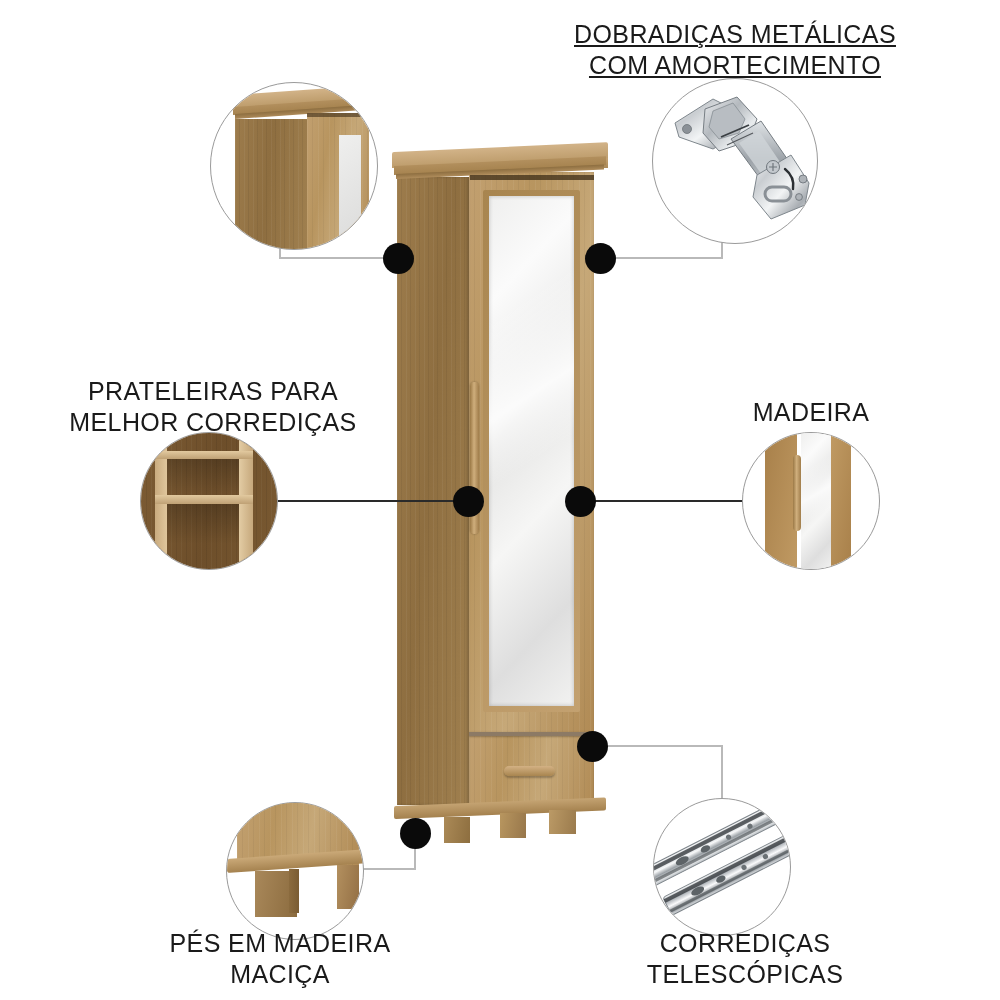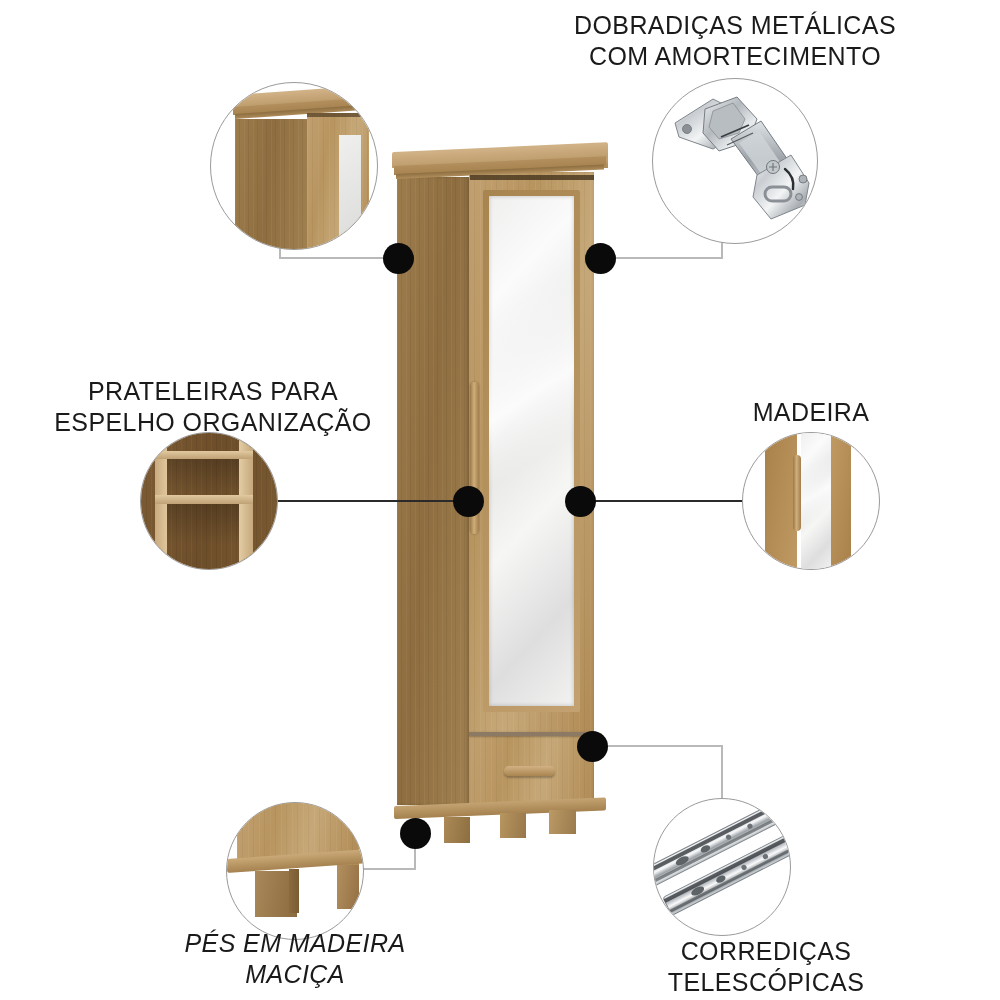--- a/index.html
+++ b/index.html
@@ -226,21 +226,21 @@
       <path d="M116 88 h8 M120 84 v8" stroke="#6f767c" stroke-width="1.2"></path>
 
       <path d="M132 90 q10 8 8 20" stroke="#2b2f33" stroke-width="2.4" fill="none" stroke-linecap="round"></path>
       <circle cx="150" cy="100" r="4" fill="#aeb3b8" stroke="#6f767c" stroke-width="0.9"></circle>
       <circle cx="146" cy="118" r="3.4" fill="#aeb3b8" stroke="#6f767c" stroke-width="0.9"></circle>
 
       <path d="M68 58 L96 46" stroke="#3a3f43" stroke-width="1.8"></path>
       <path d="M74 66 L100 54" stroke="#55595d" stroke-width="1.2"></path>
     </svg>
   </div>
-  <div class="label" style="left:560px;top:10px;width:350px;">DOBRADIÇAS METÁLICAS
+  <div class="label" style="left:560px;top:19px;width:350px;text-decoration:underline;">DOBRADIÇAS METÁLICAS
 COM AMORTECIMENTO</div>
 
   <div class="callout" style="left:140px;top:432px;width:138px;height:138px;">
     <div class="wood-dark" style="position:absolute;left:0px;top:0px;width:138px;height:138px;"></div>
 
     <div style="position:absolute;left:14px;top:0px;width:12px;height:138px;
                 background:linear-gradient(90deg,#c9ab7f,#e0c69c);"></div>
 
     <div style="position:absolute;left:98px;top:0px;width:14px;height:138px;
                 background:linear-gradient(90deg,#e3cca4,#c6a87c);"></div>
@@ -250,21 +250,21 @@
 
     <div style="position:absolute;left:14px;top:62px;width:98px;height:9px;
                 background:linear-gradient(180deg,#e2c99f,#bfa175);"></div>
 
     <div style="position:absolute;left:26px;top:26px;width:72px;height:36px;
                 background:linear-gradient(180deg,rgba(0,0,0,0.22),rgba(0,0,0,0));"></div>
     <div style="position:absolute;left:26px;top:71px;width:72px;height:40px;
                 background:linear-gradient(180deg,rgba(0,0,0,0.22),rgba(0,0,0,0));"></div>
   </div>
   <div class="label" style="left:48px;top:376px;width:330px;">PRATELEIRAS PARA
-ESPELHO ORGANIZAÇÃO</div>
+MELHOR CORREDIÇAS</div>
 
   <div class="callout" style="left:742px;top:432px;width:138px;height:138px;">
     <div class="wood-front" style="position:absolute;left:22px;top:0px;width:32px;height:138px;
                 background:linear-gradient(100deg,#a8804a,#c09a63);"></div>
     <div style="position:absolute;left:50px;top:22px;width:8px;height:76px;
                 background:linear-gradient(90deg,#9b7946,#d0af7d 45%,#a07d4b);
                 border-radius:4px;"></div>
     <div class="mirror" style="position:absolute;left:58px;top:0px;width:30px;height:138px;"></div>
     <div style="position:absolute;left:58px;top:0px;width:30px;height:138px;
                 background:linear-gradient(150deg,rgba(255,255,255,0) 25%,rgba(255,255,255,0.8) 45%,rgba(255,255,255,0) 60%);"></div>
@@ -283,21 +283,21 @@
                 transform:skewY(-4deg);transform-origin:left center;border-radius:3px;"></div>
 
     <div style="position:absolute;left:28px;top:68px;width:42px;height:46px;
                 background:linear-gradient(100deg,#a9885a,#8b6b3e);"></div>
     <div style="position:absolute;left:62px;top:66px;width:10px;height:44px;
                 background:linear-gradient(90deg,#8b6b3e,#7a5c33);"></div>
 
     <div style="position:absolute;left:110px;top:62px;width:22px;height:44px;
                 background:linear-gradient(100deg,#b3905f,#936f44);"></div>
   </div>
-  <div class="label" style="left:145px;top:928px;width:300px;font-style:italic;">PÉS EM MADEIRA
+  <div class="label" style="left:130px;top:928px;width:300px;">PÉS EM MADEIRA
 MACIÇA</div>
 
   <div class="callout" style="left:653px;top:798px;width:138px;height:138px;">
     <svg viewBox="0 0 138 138" width="138" height="138">
       <defs>
         <linearGradient id="sl1" x1="0" y1="0" x2="0" y2="1">
           <stop offset="0%" stop-color="#ffffff"></stop>
           <stop offset="18%" stop-color="#d5d9dc"></stop>
           <stop offset="40%" stop-color="#f6f7f8"></stop>
           <stop offset="62%" stop-color="#9aa0a5"></stop>
@@ -327,16 +327,16 @@
         <rect x="-4" y="34" width="150" height="20" rx="3" fill="url(#sl2)" stroke="#7d848a" stroke-width="1"></rect>
         <rect x="-4" y="36" width="150" height="4" fill="#2e3236" opacity="0.75"></rect>
         <rect x="-4" y="48" width="150" height="3" fill="#474c50" opacity="0.6"></rect>
         <ellipse cx="30" cy="44" rx="7" ry="3.6" fill="#5d6367"></ellipse>
         <ellipse cx="56" cy="44" rx="5" ry="3.2" fill="#5d6367"></ellipse>
         <circle cx="82" cy="44" r="2.6" fill="#6b7175"></circle>
         <circle cx="106" cy="44" r="2.6" fill="#6b7175"></circle>
       </g>
     </svg>
   </div>
-  <div class="label" style="left:616px;top:928px;width:300px;margin-top:8px;">CORREDIÇAS
+  <div class="label" style="left:595px;top:928px;width:300px;">CORREDIÇAS
 TELESCÓPICAS</div>
 
 </div>
 
 </body></html>

